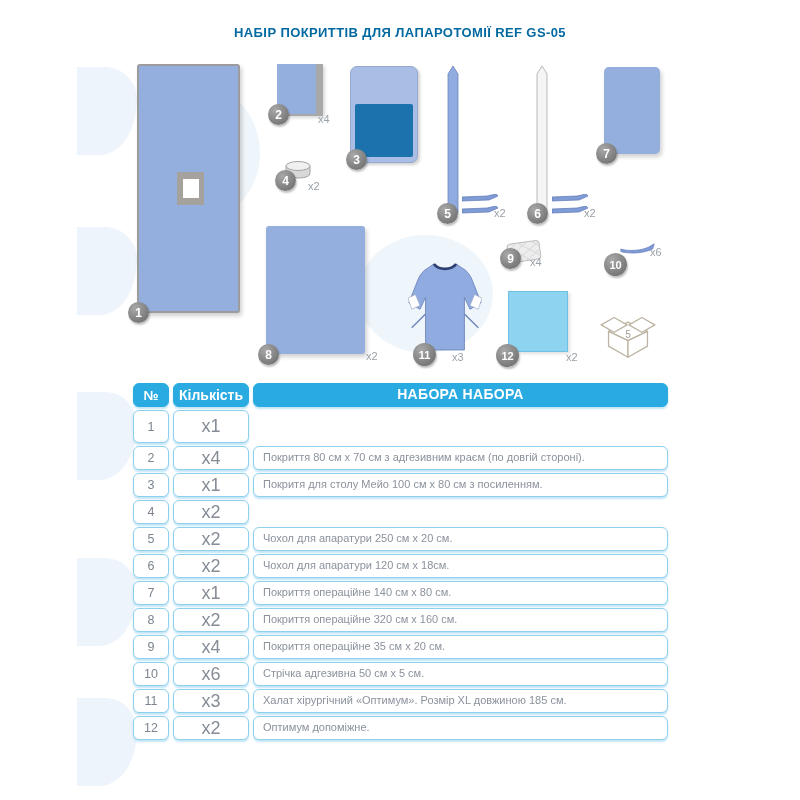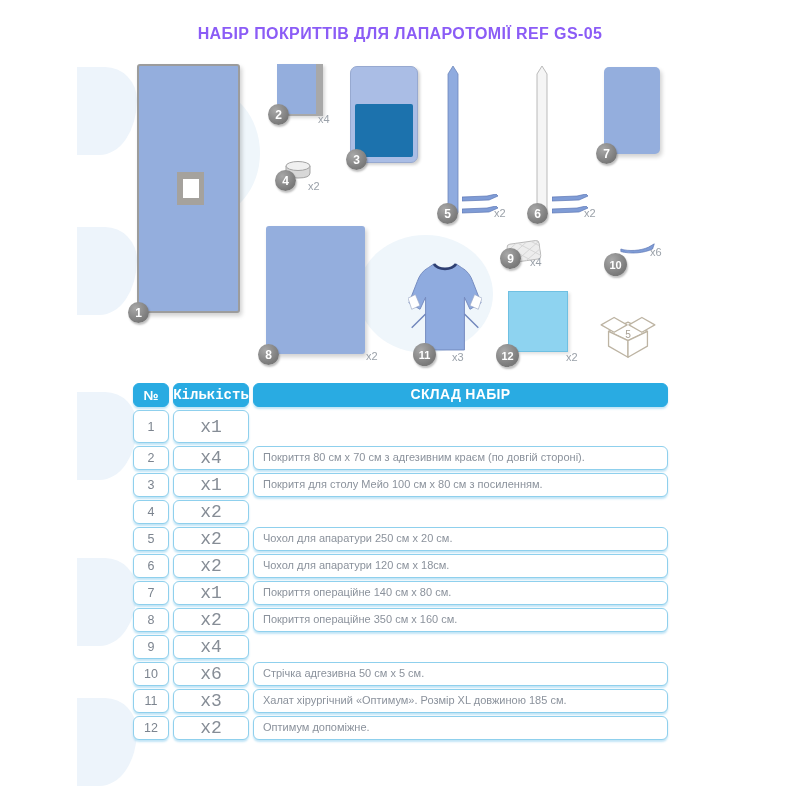--- a/index.html
+++ b/index.html
@@ -7,21 +7,21 @@
     font-family:"Liberation Sans","DejaVu Sans",sans-serif; }
   .page { position:relative; width:800px; height:800px; background:#fff; }
 
   
   .deco-petal { position:absolute; width:60px; height:88px; background:#edf4fb;
     border-radius: 0 85% 100% 0 / 0 60% 100% 0; z-index:0; }
   .deco-ellipse { position:absolute; background:#eff6fb; border-radius:50%; z-index:0; }
 
   
   .title { position:absolute; top:25px; left:0; width:100%; text-align:center;
-    font-size:16px; letter-spacing:.4px; color:#8b5cf6; font-weight:600; z-index:2; }
+    font-size:13px; letter-spacing:.4px; color:#0369a1; font-weight:600; z-index:2; }
   .title .ref { font-weight:800; }
 
   
   .illus { position:absolute; inset:0; z-index:1; }
   .it { position:absolute; }
   .drape { background:#94aedd; border:2px solid #9c9c9c; border-radius:3px;
     box-shadow:2px 3px 4px rgba(0,0,0,.18); }
   .it1 { left:137px; top:64px; width:103px; height:249px; }
   .it1-window { position:absolute; left:38px; top:106px; width:27px; height:33px;
     background:#a5a29d; display:flex; align-items:center; justify-content:center; }
@@ -56,21 +56,21 @@
   .badge.lg { width:23px; height:23px; font-size:11px; }
   .qty-label { position:absolute; font-size:11px; color:#9aa1a9; z-index:3; }
 
   
   .tbl { position:absolute; left:133px; top:383px; width:535px; z-index:2; }
   .trow { display:flex; gap:4px; height:24px; margin-bottom:3px; }
   .trow.tall { height:33px; }
   .cell { border:1px solid #8fd0ed; border-radius:6px; background:#fff;
     box-shadow:0 2px 2px rgba(120,198,235,.45); display:flex; align-items:center; }
   .c-num { width:36px; justify-content:center; font-size:12.5px; color:#7c848f; }
-  .c-qty { width:76px; justify-content:center; font-size:18px; color:#868d96;font-family:Liberation Mono, monospace; }
+  .c-qty { width:76px; justify-content:center; font-size:18px; color:#868d96; }
   .c-desc { flex:1; font-size:11px; color:#8b929c; padding:2px 9px; line-height:1.25; }
   .hrow .cell { background:#29abe2; border-color:#29abe2; color:#fff; font-weight:700;
     justify-content:center; box-shadow:0 2px 2px rgba(120,198,235,.45); }
   .hrow .c-num { font-size:13.5px; color:#fff; }
   .hrow .c-qty { font-size:14px; color:#fff; }
   .hrow .c-desc { font-size:14px; color:#fff; padding:0; letter-spacing:.3px; }
 </style>
 </head>
 <body>
 
@@ -187,21 +187,21 @@
     <div class="qty-label" style="left:530px; top:256px;">x4</div>
     <div class="qty-label" style="left:650px; top:246px;">x6</div>
     <div class="qty-label" style="left:452px; top:351px;">x3</div>
     <div class="qty-label" style="left:566px; top:351px;">x2</div>
   </div>
 
   <div class="tbl">
     <div class="trow hrow">
       <div class="cell c-num">№</div>
       <div class="cell c-qty">Кількість</div>
-      <div class="cell c-desc">СКЛАД НАБІР</div>
+      <div class="cell c-desc">НАБОРА НАБОРА</div>
     </div>
 
     <div class="trow tall">
       <div class="cell c-num">1</div>
       <div class="cell c-qty">x1</div>
     </div>
     <div class="trow">
       <div class="cell c-num">2</div>
       <div class="cell c-qty">x4</div>
       <div class="cell c-desc">Покриття 80 см х 70 см з адгезивним краєм (по довгій стороні).</div>
@@ -226,25 +226,26 @@
       <div class="cell c-desc">Чохол для апаратури 120 см х 18см.</div>
     </div>
     <div class="trow">
       <div class="cell c-num">7</div>
       <div class="cell c-qty">x1</div>
       <div class="cell c-desc">Покриття операційне 140 см х 80 см.</div>
     </div>
     <div class="trow">
       <div class="cell c-num">8</div>
       <div class="cell c-qty">x2</div>
-      <div class="cell c-desc">Покриття операційне 350 см х 160 см.</div>
+      <div class="cell c-desc">Покриття операційне 320 см х 160 см.</div>
     </div>
     <div class="trow">
       <div class="cell c-num">9</div>
       <div class="cell c-qty">x4</div>
+      <div class="cell c-desc">Покриття операційне 35 см х 20 см.</div>
     </div>
     <div class="trow">
       <div class="cell c-num">10</div>
       <div class="cell c-qty">x6</div>
       <div class="cell c-desc">Стрічка адгезивна 50 см х 5 см.</div>
     </div>
     <div class="trow">
       <div class="cell c-num">11</div>
       <div class="cell c-qty">x3</div>
       <div class="cell c-desc">Халат хірургічний «Оптимум». Розмір XL довжиною 185 см.</div>

